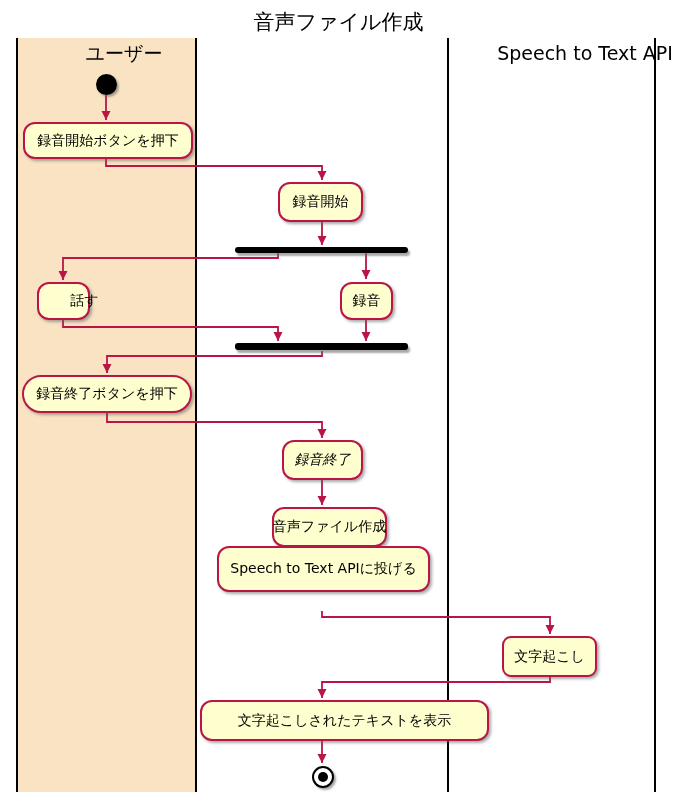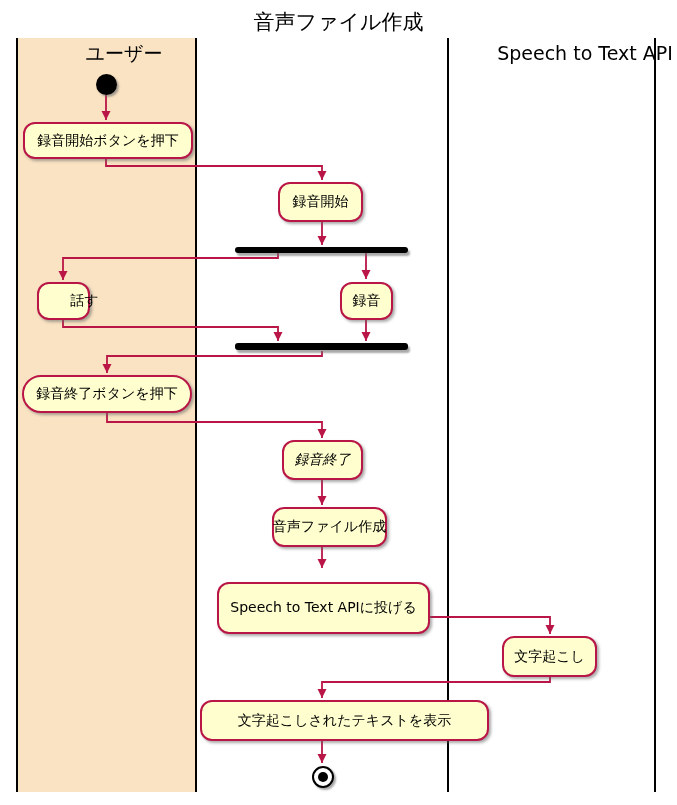--- a/index.html
+++ b/index.html
@@ -92,23 +92,23 @@
   <div class="activity" style="left:340px;top:282px;width:53px;height:38px;">録音</div>
 
   <div class="bar" style="left:235px;top:343px;width:173px;height:7px;"></div>
 
   <div class="activity" style="left:22px;top:375px;width:170px;height:38px;border-radius:19px;">録音終了ボタンを押下</div>
 
   <div class="activity" style="left:282px;top:440px;width:81px;height:40px;font-style:italic;">録音終了</div>
 
   <div class="activity" style="left:252px;top:507px;width:115px;height:40px;margin-left:20px;">音声ファイル作成</div>
 
-  <div class="activity" style="left:217px;top:582px;width:213px;height:52px;">Speech to Text APIに投げる</div>
+  <div class="activity" style="left:217px;top:546px;width:213px;height:46px;">Speech to Text APIに投げる</div>
 
-  <div class="activity" style="left:502px;top:636px;width:95px;height:41px;">文字起こし</div>
+  <div class="activity" style="left:502px;top:636px;width:95px;height:41px;border-radius:9px;">文字起こし</div>
 
   <div class="activity" style="left:200px;top:700px;width:289px;height:41px;">文字起こしされたテキストを表示</div>
 
   <div class="end-node">
     <div class="end-dot"></div>
   </div>
 
 </div>
 
 </body></html>

